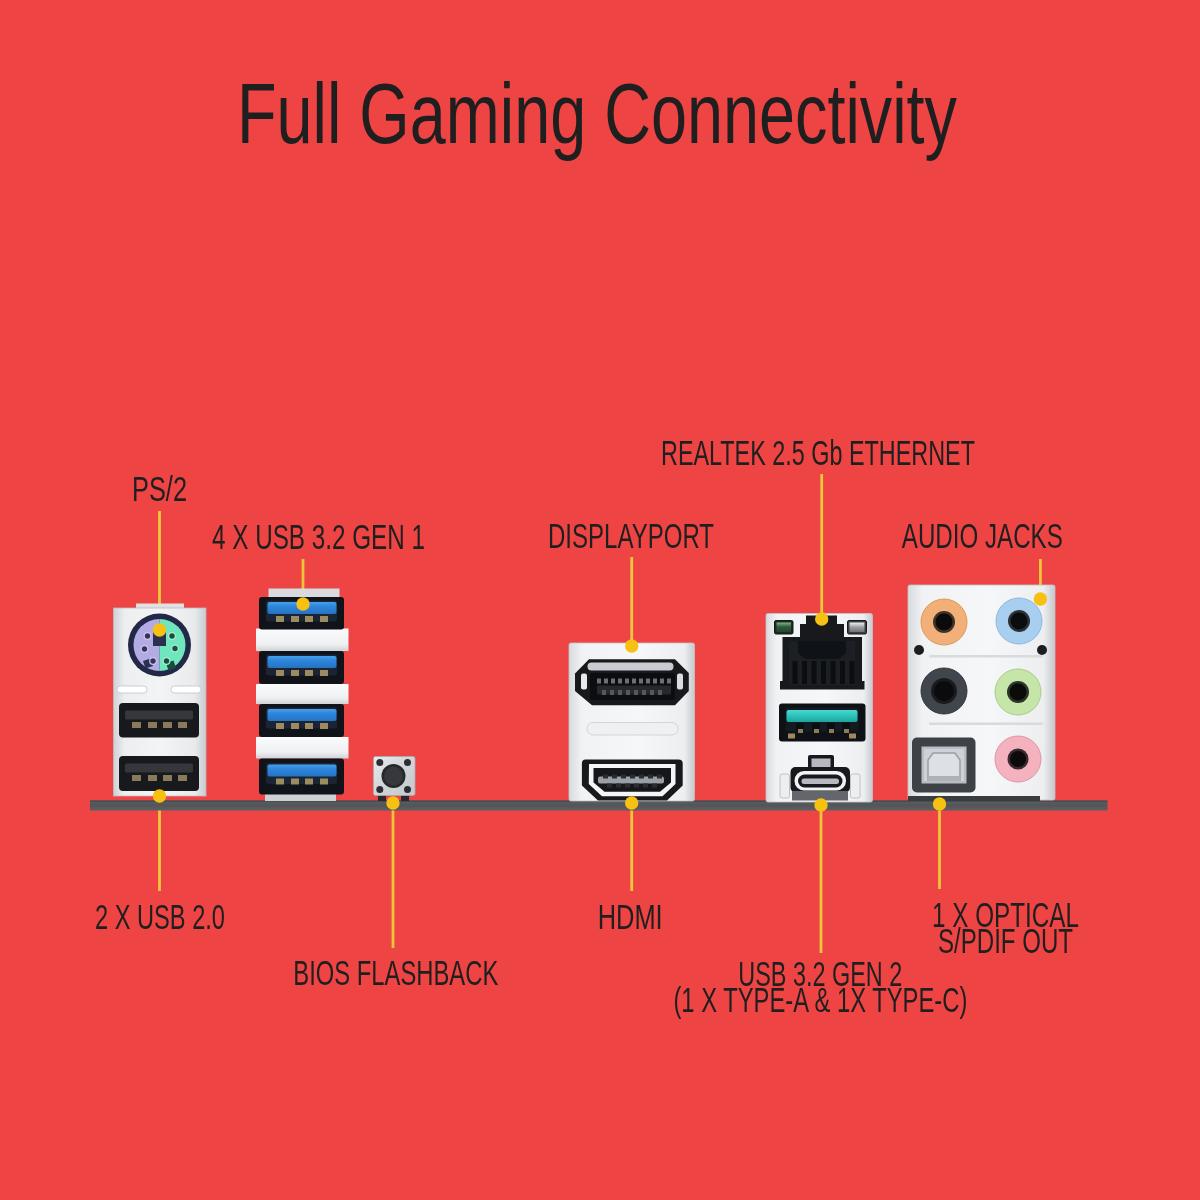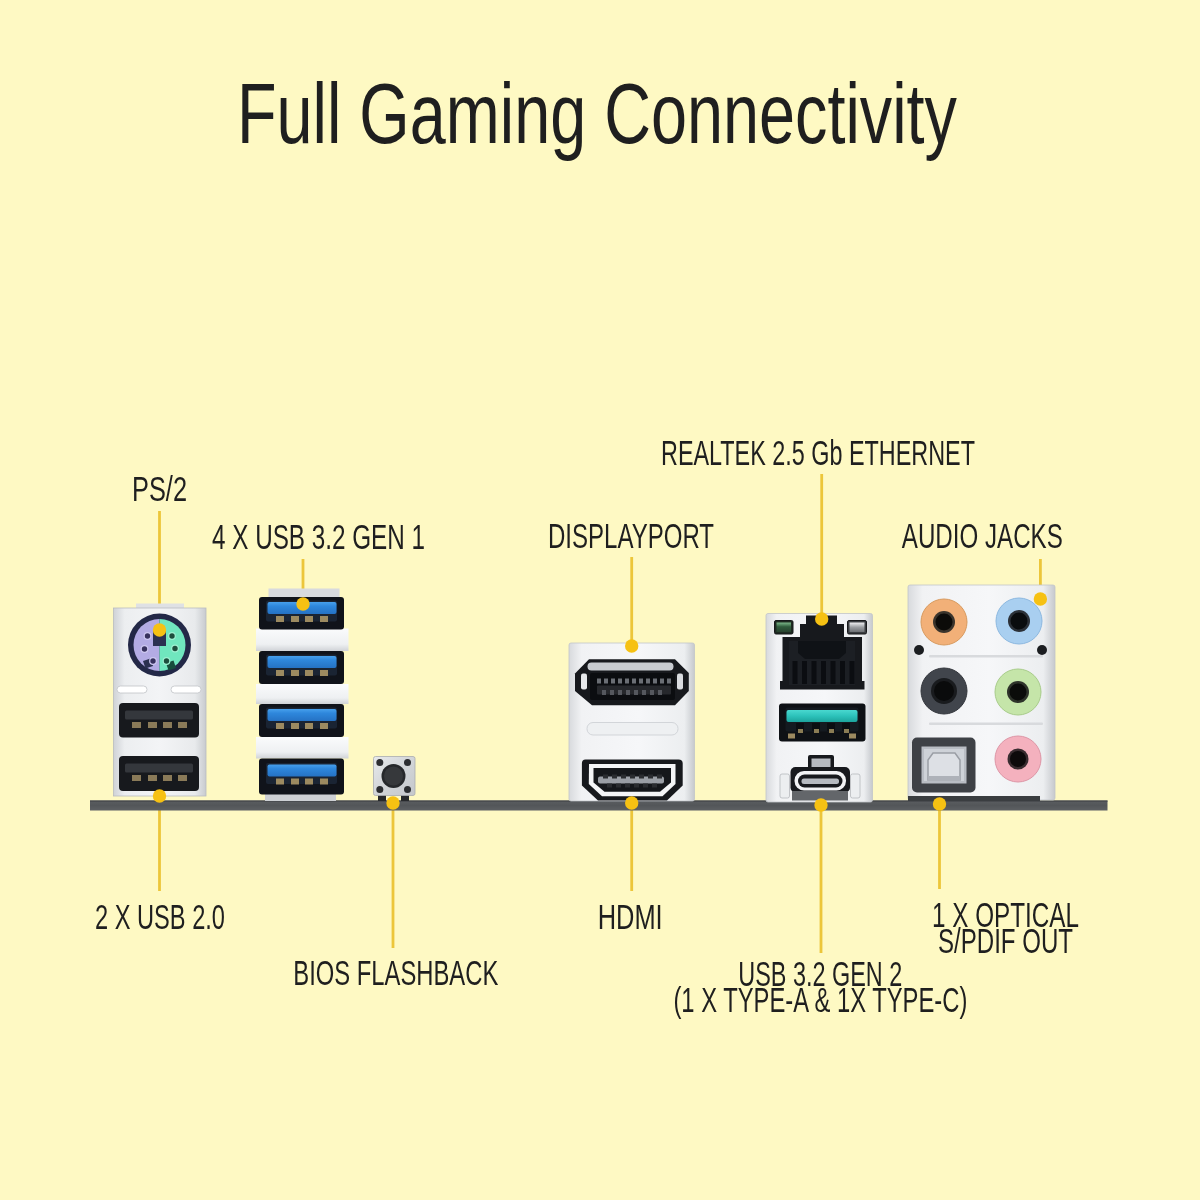--- a/index.html
+++ b/index.html
@@ -1,16 +1,16 @@
 <!DOCTYPE html>
 <html><head>
 <meta charset="utf-8">
 <style>
   html,body{margin:0;padding:0;background:#ffffff;}
-  #stage{width:1200px;height:1200px;position:relative;background:#fef9c3;overflow:hidden;}
+  #stage{width:1200px;height:1200px;position:relative;background:#ef4444;overflow:hidden;}
   svg{display:block;}
   text{font-family:"Liberation Sans",sans-serif;fill:#1f1f1f;}
 </style>
 </head>
 <body>
 <div id="stage">
 <svg width="1200" height="1200" viewBox="0 0 1200 1200">
 <defs>
   <linearGradient id="gPlate" x1="0" y1="0" x2="1" y2="0">
     <stop offset="0" stop-color="#cfd2d6"></stop>

